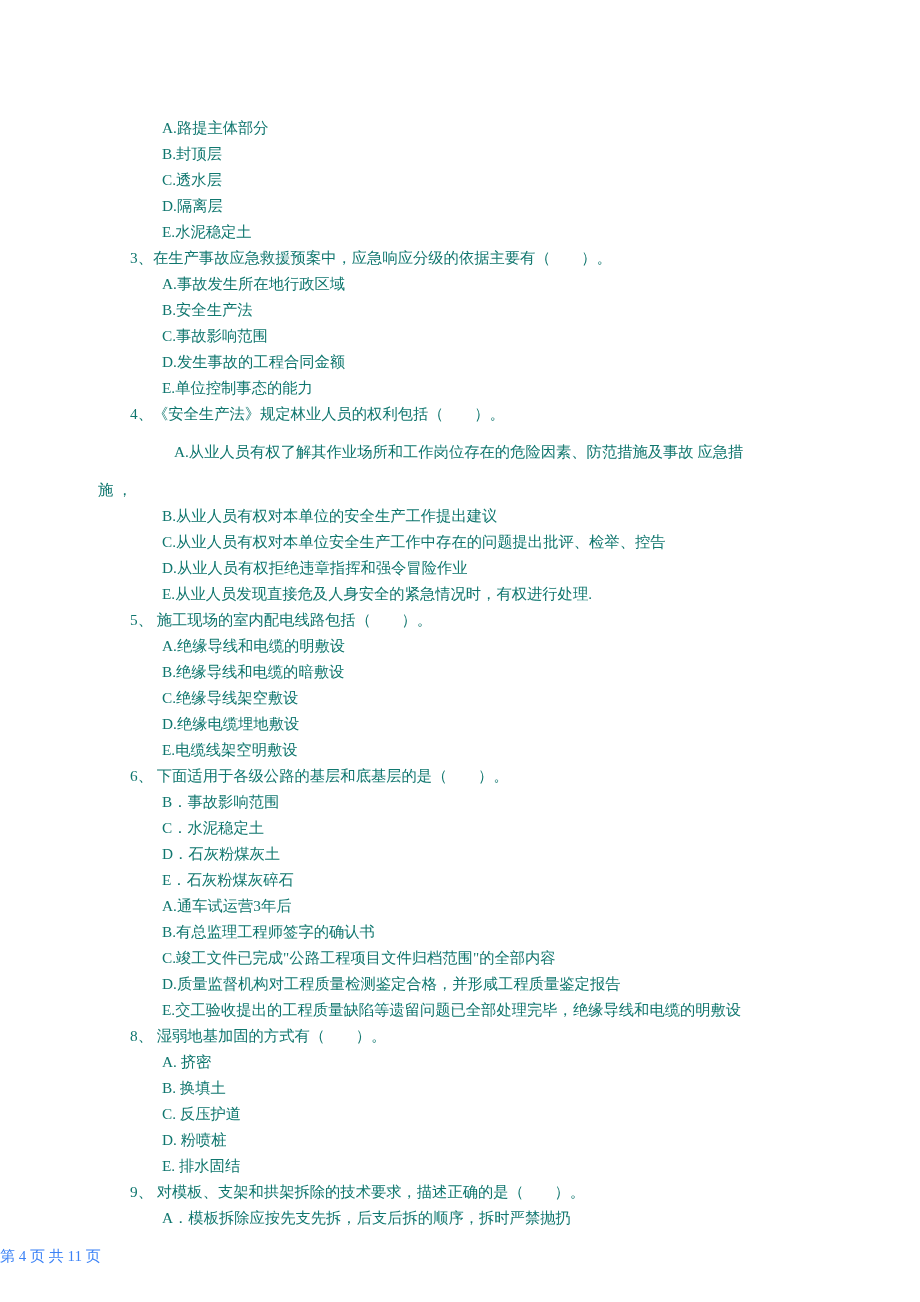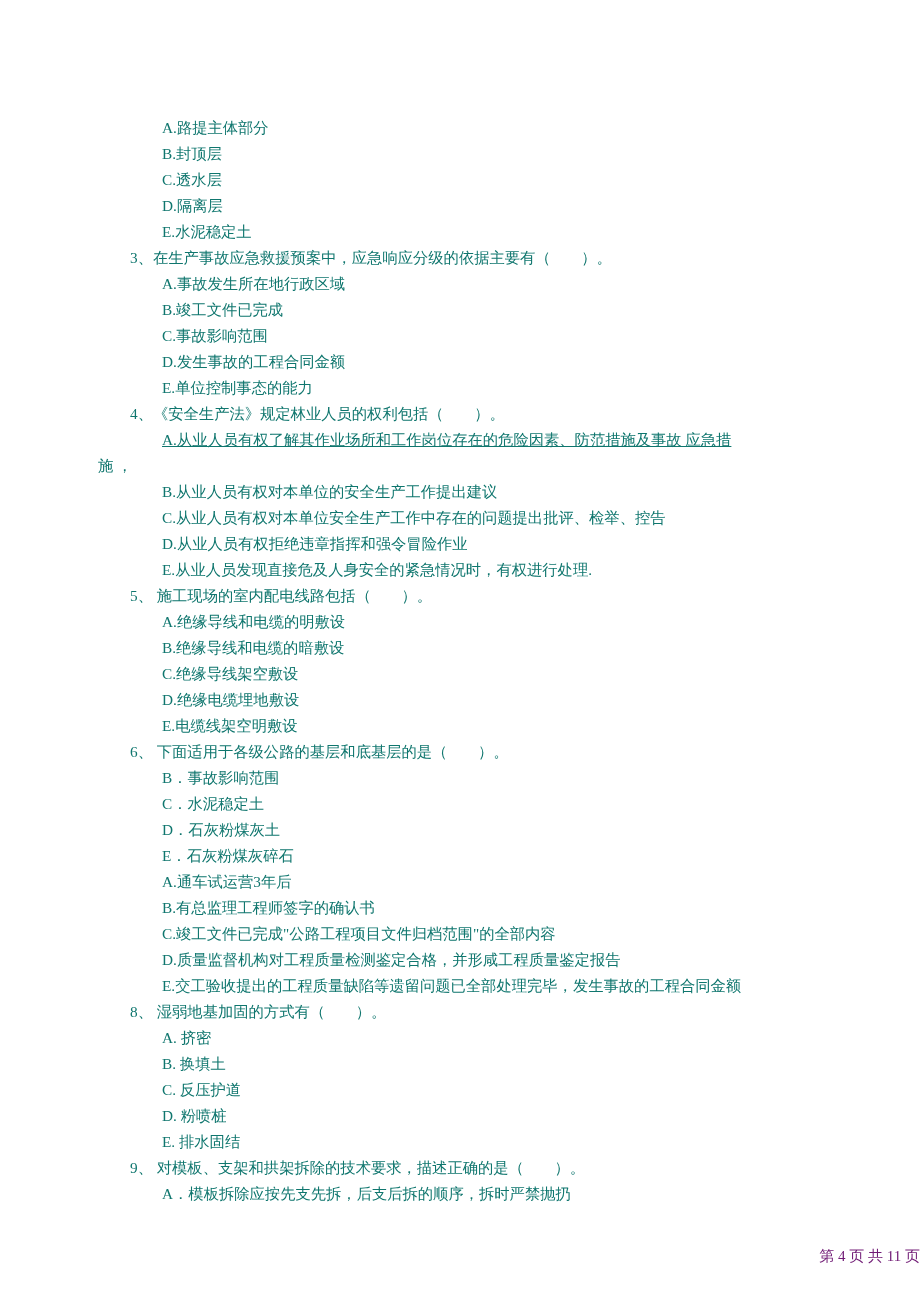--- a/index.html
+++ b/index.html
@@ -23,52 +23,51 @@
     }
     .q-stem.numbered {
       text-indent: 0;
     }
     .opt {
       margin: 0;
       padding-left: 32px;
       text-indent: 0;
     }
     .opt-wide {
-      margin: 0;
+      margin: 12px;
       padding-left: 32px;
-      text-decoration: underline;
     }
     .wrap-line {
       margin: 0;
       text-indent: -32px;
       padding-left: 0;
     }
     .footer {
       position: absolute;
       bottom: 36px;
       width: 100%;
-      text-align: right;
+      text-align: left;
       font-size: 15px;
-      color: #701a75;
+      color: #3b82f6;
     }
   </style>
 </head>
 <body>
 
 <div class="page">
 
   <p class="opt">A.<span>路提主体部分</span></p>
   <p class="opt">B.<span>封顶层</span></p>
   <p class="opt">C.<span>透水层</span></p>
   <p class="opt">D.<span>隔离层</span></p>
   <p class="opt">E.<span>水泥稳定土</span></p>
 
   <p class="q-stem numbered">3、在生产事故应急救援预案中，应急响应分级的依据主要有（　　）。</p>
   <p class="opt">A.<span>事故发生所在地行政区域</span></p>
-  <p class="opt">B.<span>竣工文件已完成</span></p>
+  <p class="opt">B.<span>安全生产法</span></p>
   <p class="opt">C.<span>事故影响范围</span></p>
   <p class="opt">D.<span>发生事故的工程合同金额</span></p>
   <p class="opt">E.<span>单位控制事态的能力</span></p>
 
   <p class="q-stem numbered">4、《安全生产法》规定林业人员的权利包括（　　）。</p>
   <p class="opt-wide">A.从业人员有权了解其作业场所和工作岗位存在的危险因素、防范措施及事故 应急措</p>
   <p class="wrap-line">施 ，</p>
   <p class="opt">B.<span>从业人员有权对本单位的安全生产工作提出建议</span></p>
   <p class="opt">C.<span>从业人员有权对本单位安全生产工作中存在的问题提出批评、检举、控告</span></p>
   <p class="opt">D.<span>从业人员有权拒绝违章指挥和强令冒险作业</span></p>
@@ -84,21 +83,21 @@
   <p class="q-stem numbered">6、 下面适用于各级公路的基层和底基层的是（　　）。</p>
   <p class="opt">B．<span>事故影响范围</span></p>
   <p class="opt">C．<span>水泥稳定土</span></p>
   <p class="opt">D．<span>石灰粉煤灰土</span></p>
   <p class="opt">E．<span>石灰粉煤灰碎石</span></p>
 
   <p class="opt">A.<span>通车试运营3年后</span></p>
   <p class="opt">B.<span>有总监理工程师签字的确认书</span></p>
   <p class="opt">C.<span>竣工文件已完成"公路工程项目文件归档范围"的全部内容</span></p>
   <p class="opt">D.<span>质量监督机构对工程质量检测鉴定合格，并形咸工程质量鉴定报告</span></p>
-  <p class="opt">E.<span>交工验收提出的工程质量缺陷等遗留问题已全部处理完毕，发生事故的工程合同金额</span></p>
+  <p class="opt">E.<span>交工验收提出的工程质量缺陷等遗留问题已全部处理完毕，绝缘导线和电缆的明敷设</span></p>
 
   <p class="q-stem numbered">8、 湿弱地基加固的方式有（　　）。</p>
   <p class="opt">A. <span>挤密</span></p>
   <p class="opt">B. <span>换填土</span></p>
   <p class="opt">C. <span>反压护道</span></p>
   <p class="opt">D. <span>粉喷桩</span></p>
   <p class="opt">E. <span>排水固结</span></p>
 
   <p class="q-stem numbered">9、 对模板、支架和拱架拆除的技术要求，描述正确的是（　　）。</p>
   <p class="opt">A．<span>模板拆除应按先支先拆，后支后拆的顺序，拆时严禁抛扔</span></p>

